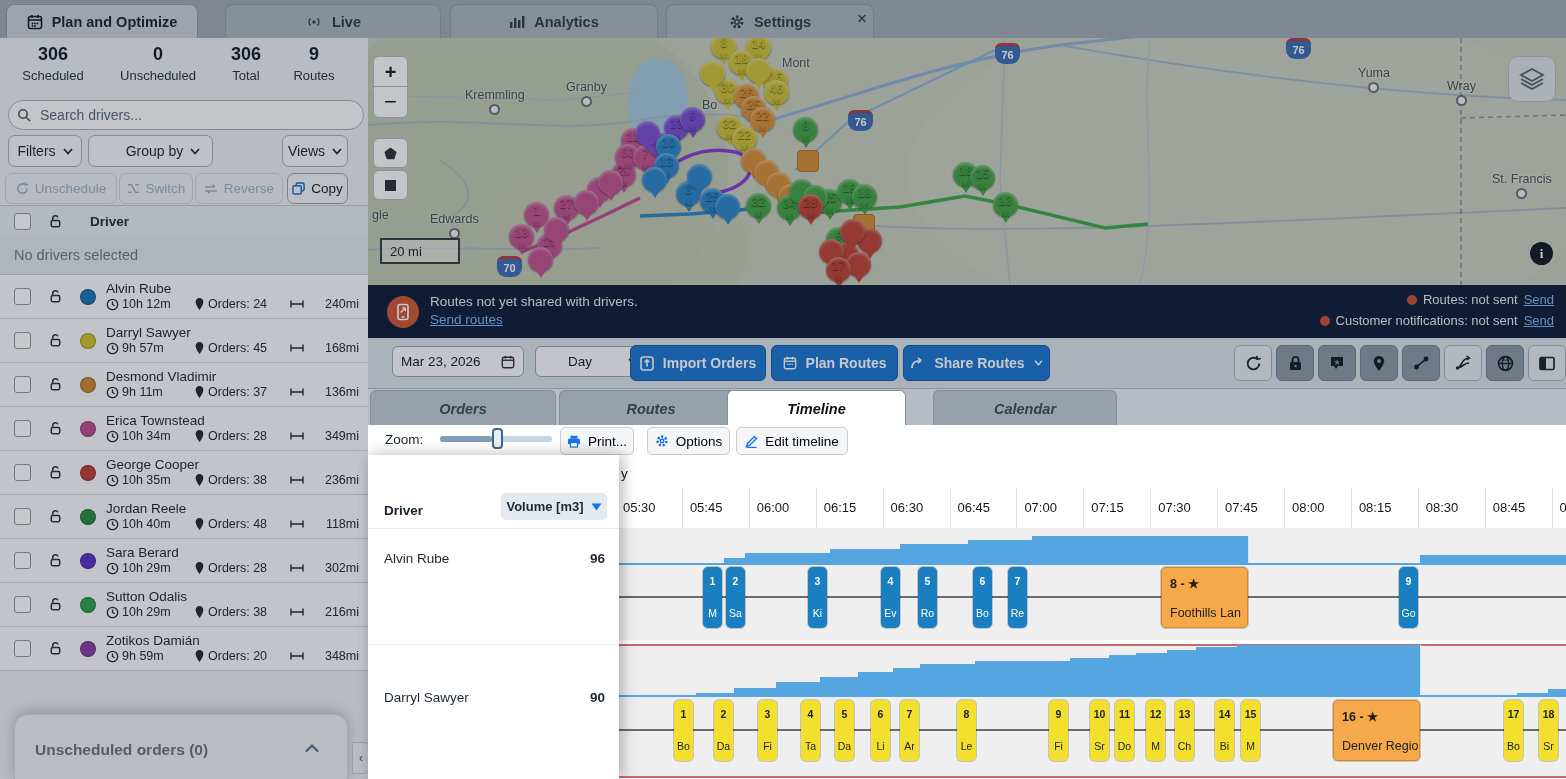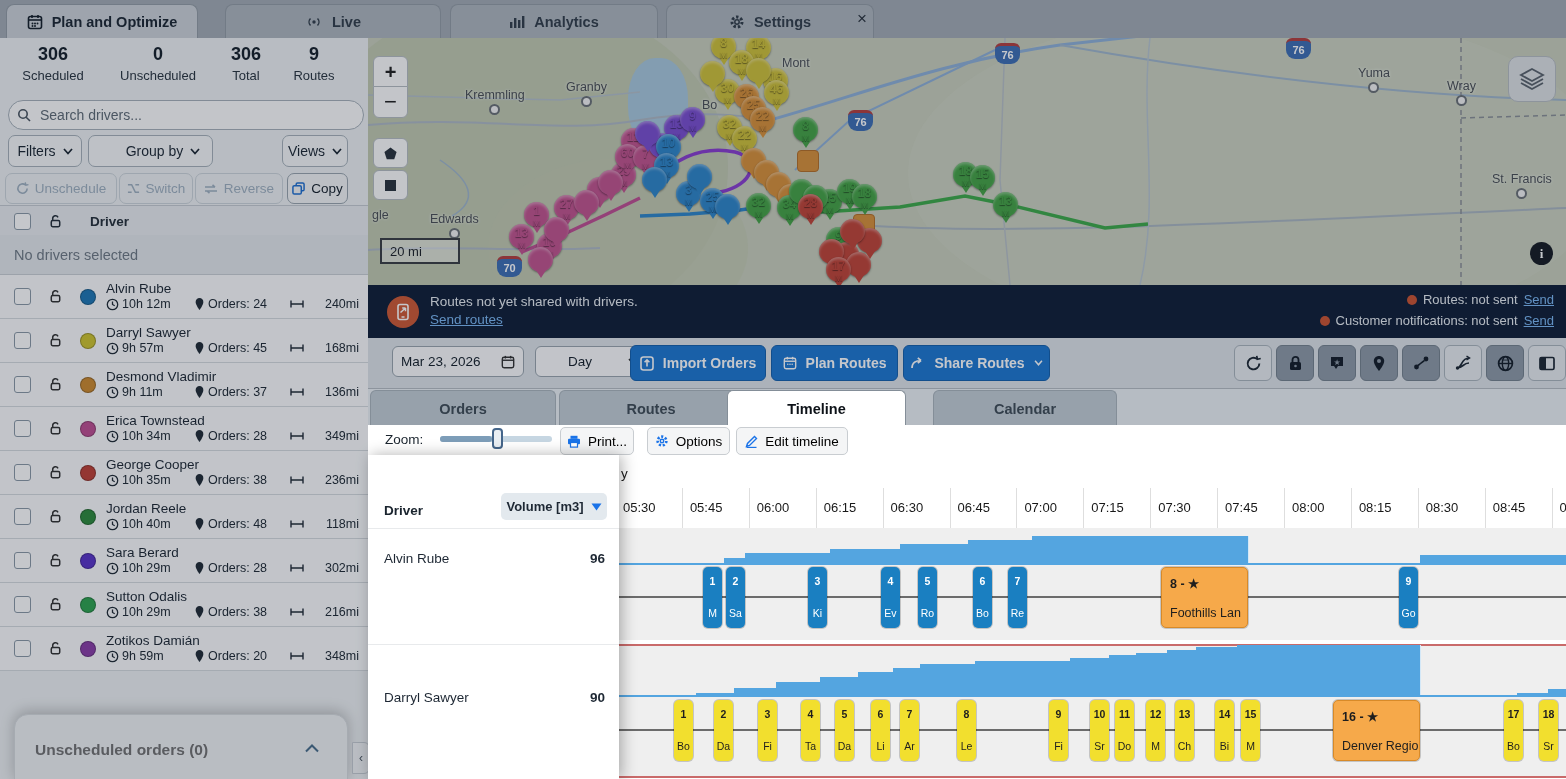--- a/index.html
+++ b/index.html
@@ -86,21 +86,21 @@
   #toolbar{position:absolute;left:368px;top:338px;width:1198px;height:50px;background:#dfe4e9;border-bottom:1px solid #b9c0c6;}
   .tb-field{position:absolute;top:8px;height:31px;background:#fbfcfd;border:1px solid #9aa5ae;border-radius:6px;
     display:flex;align-items:center;justify-content:space-between;padding:0 8px;font-size:13.5px;color:#16202b;box-sizing:border-box;}
   .tb-blue{position:absolute;top:7px;height:34px;background:#1e78d2;border:1px solid #1560ad;border-radius:6px;color:#fff;
     font-size:14px;font-weight:bold;display:flex;align-items:center;justify-content:center;gap:9px;}
   .tb-ico{position:absolute;top:7px;width:36px;height:34px;border-radius:6px;display:flex;align-items:center;justify-content:center;}
   .tb-ico.lit{background:#e8ecef;border:1px solid #aab4bd;}
   .tb-ico.dark{background:#8e9aa7;border:1px solid #76828f;}
 
   
-  #ctabs{position:absolute;left:368px;top:388px;width:1198px;height:37px;background:#b6bcc3;}
+  #ctabs{position:absolute;left:368px;top:388px;width:1198px;height:37px;background:#b6bcc3;font-style:italic;}
   .ctab{position:absolute;top:2px;height:35px;border-radius:6px 6px 0 0;background:#97a1ab;border:1px solid #848e98;border-bottom:none;
     display:flex;align-items:center;justify-content:center;font-size:14.5px;font-weight:bold;color:#333f4b;}
   .ctab.active{background:#ffffff;color:#0d1218;}
 
   
   #zoomrow{position:absolute;left:368px;top:425px;width:1198px;height:30px;background:#ffffff;}
   #zoom-label{position:absolute;left:17px;top:7px;font-size:13.5px;color:#1a242e;}
   #zoom-track{position:absolute;left:72px;top:11px;width:112px;height:6px;border-radius:3px;background:#c6d6e2;}
   #zoom-fill{position:absolute;left:0;top:0;width:52px;height:6px;border-radius:3px;background:#7d9db8;}
   #zoom-handle{position:absolute;left:124px;top:3px;width:11px;height:21px;border-radius:4px;background:#e9eef3;border:2px solid #44658a;box-sizing:border-box;}

